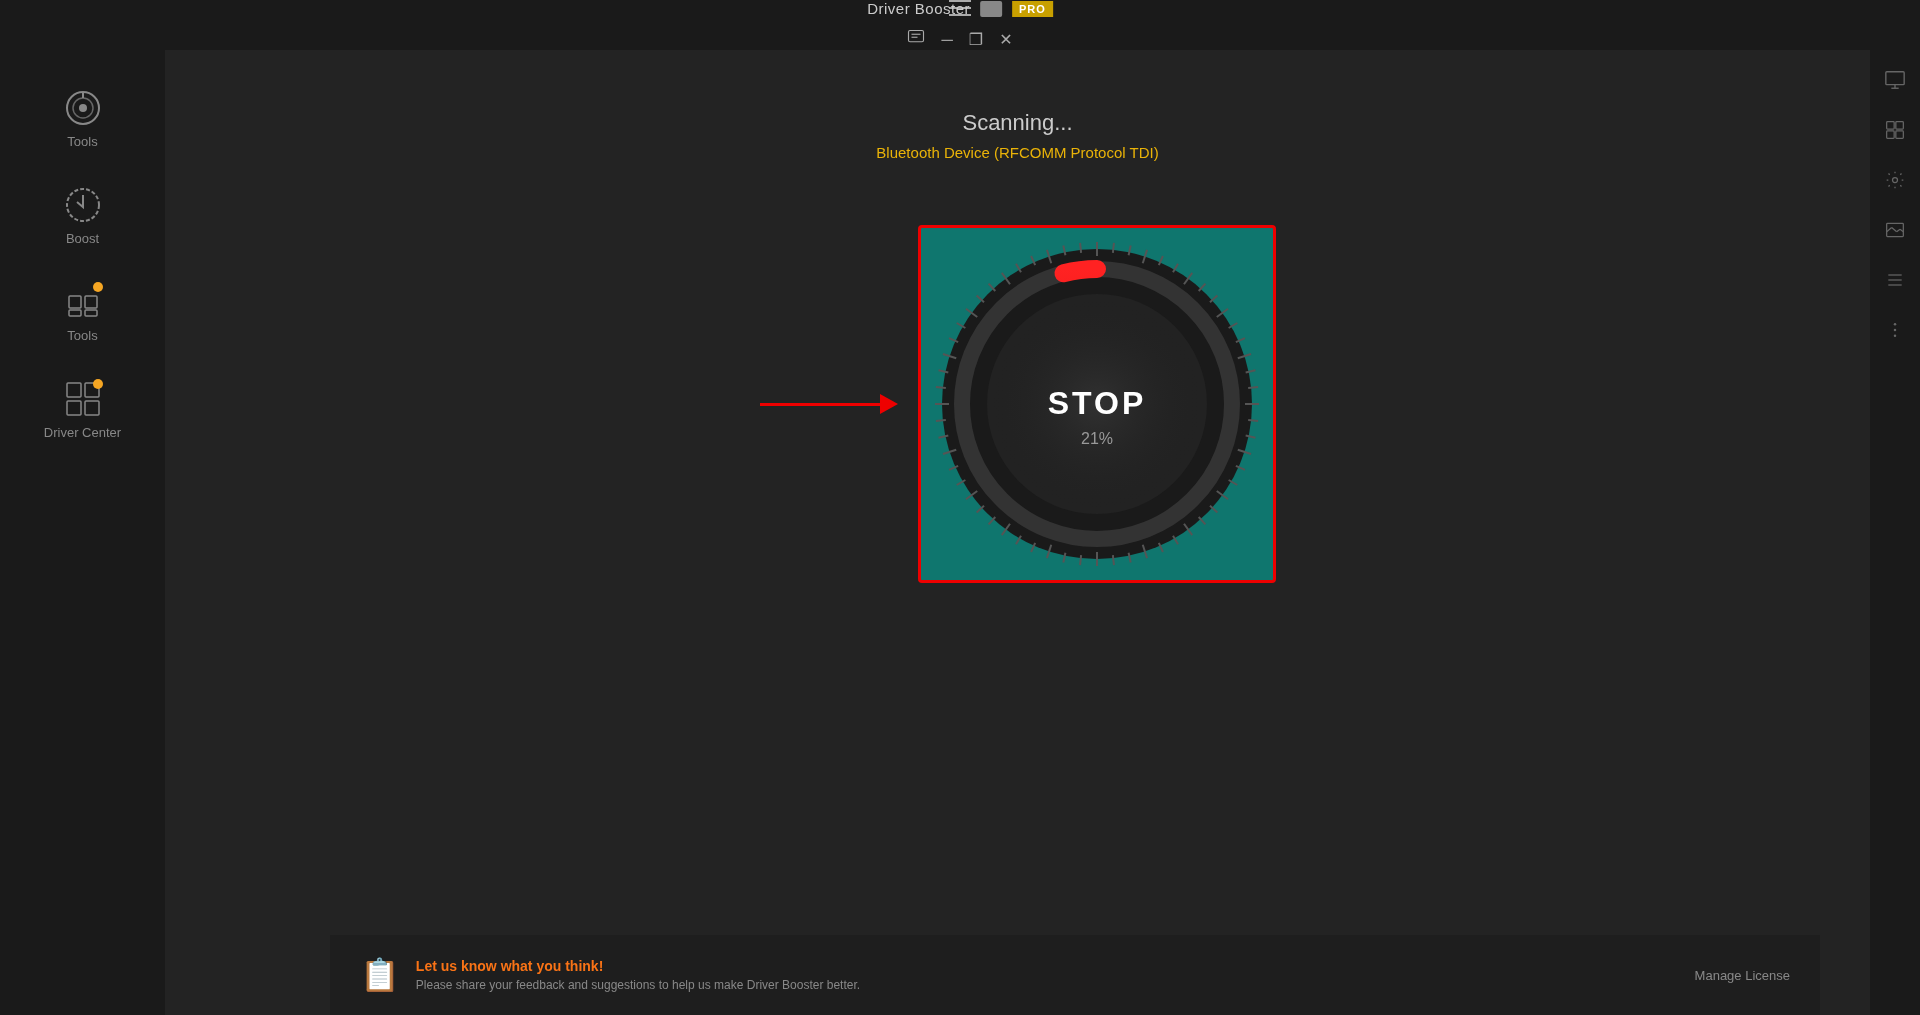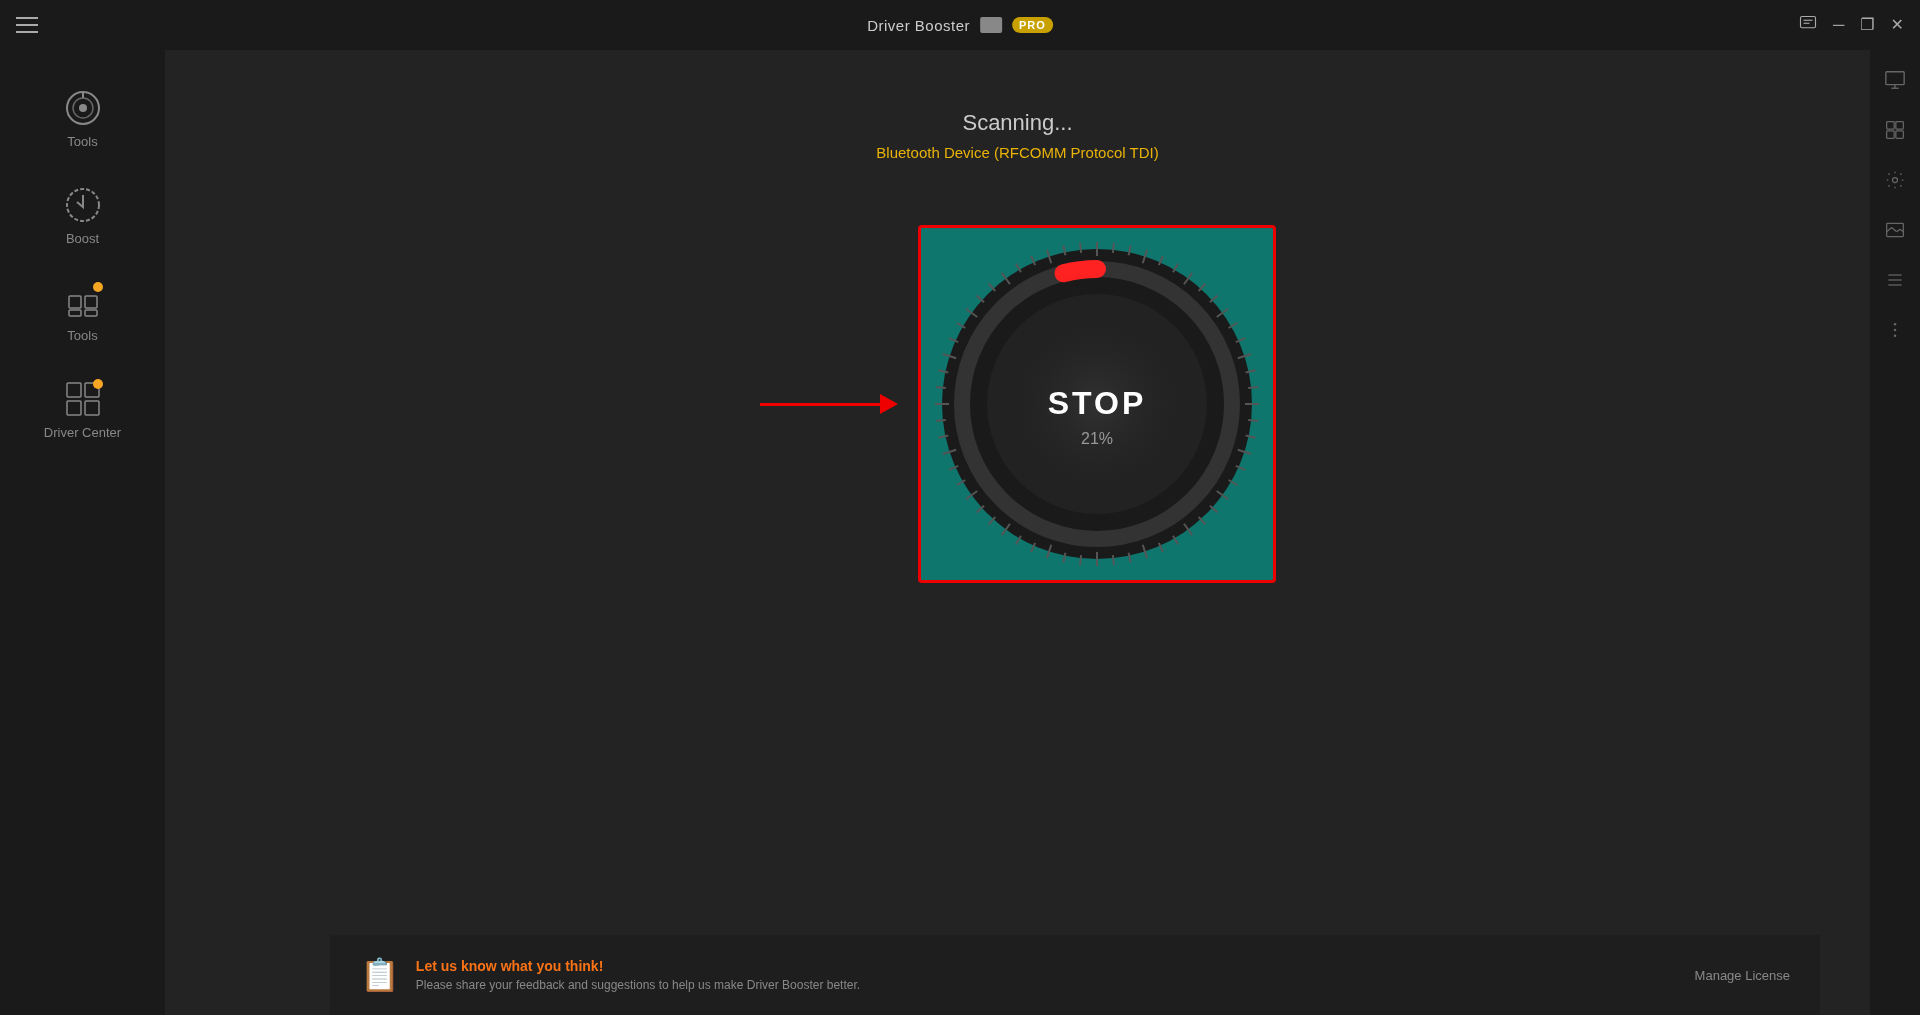--- a/index.html
+++ b/index.html
@@ -16,20 +16,21 @@
     
     .title-bar {
       width: 100%;
       height: 50px;
       background: #1a1a1a;
       display: flex;
       align-items: center;
       justify-content: space-between;
       padding: 0 16px;
       flex-shrink: 0;
+      flex-direction: column;
     }
     .title-bar-left {
       display: flex;
       align-items: center;
       gap: 12px;
     }
     .hamburger-icon {
       display: flex;
       flex-direction: column;
       gap: 5px;
@@ -59,21 +60,21 @@
       height: 16px;
       background: #888;
       border-radius: 2px;
     }
     .pro-badge {
       background: #c8a000;
       color: #fff;
       font-size: 11px;
       font-weight: bold;
       padding: 2px 7px;
-      border-radius: 8px;
+      border-radius: 0;
       letter-spacing: 1px;
     }
     .title-bar-right {
       display: flex;
       align-items: center;
       gap: 16px;
     }
     .window-btn {
       color: #aaa;
       font-size: 16px;

